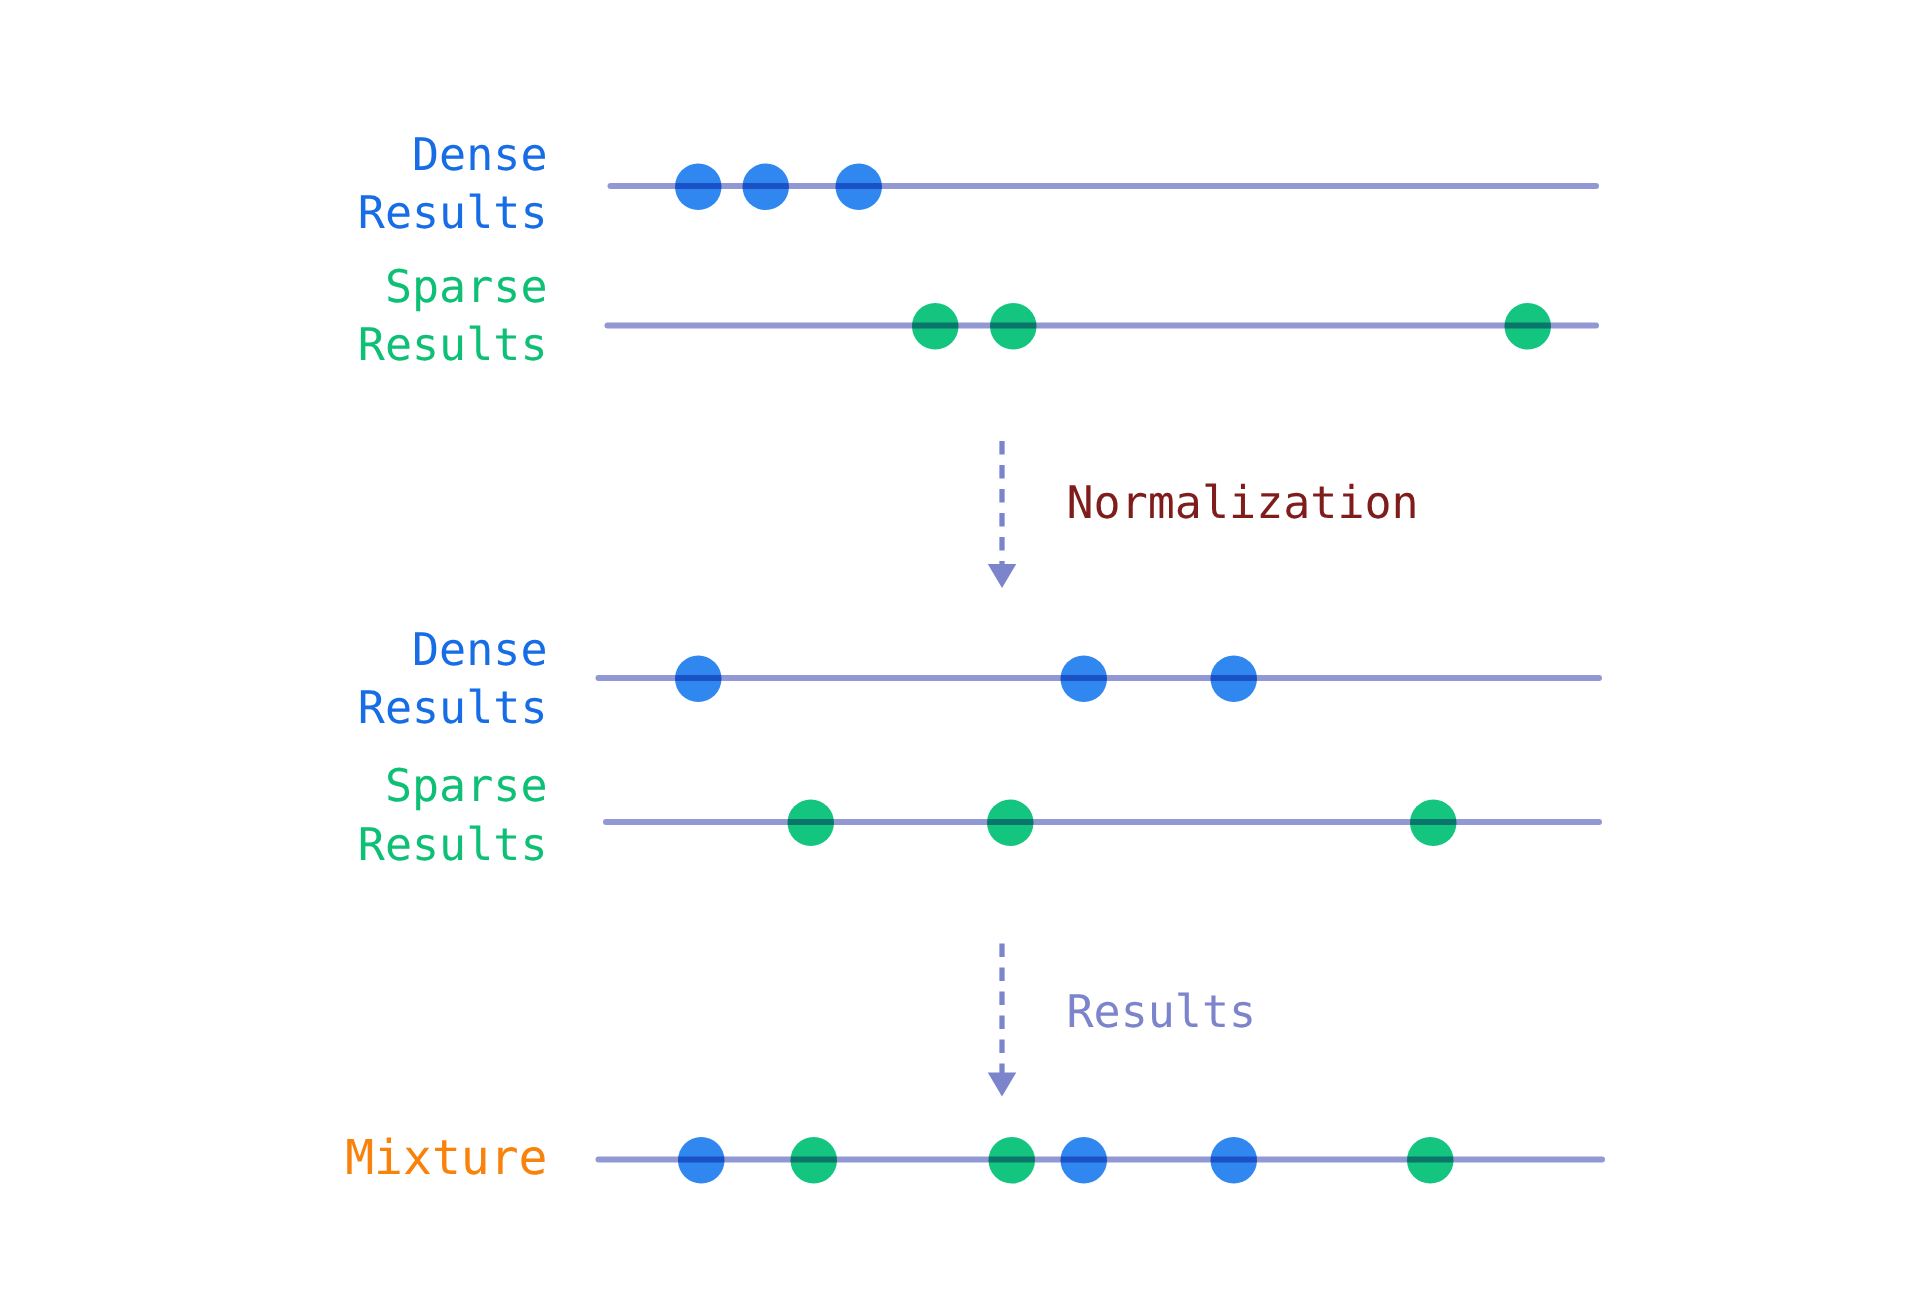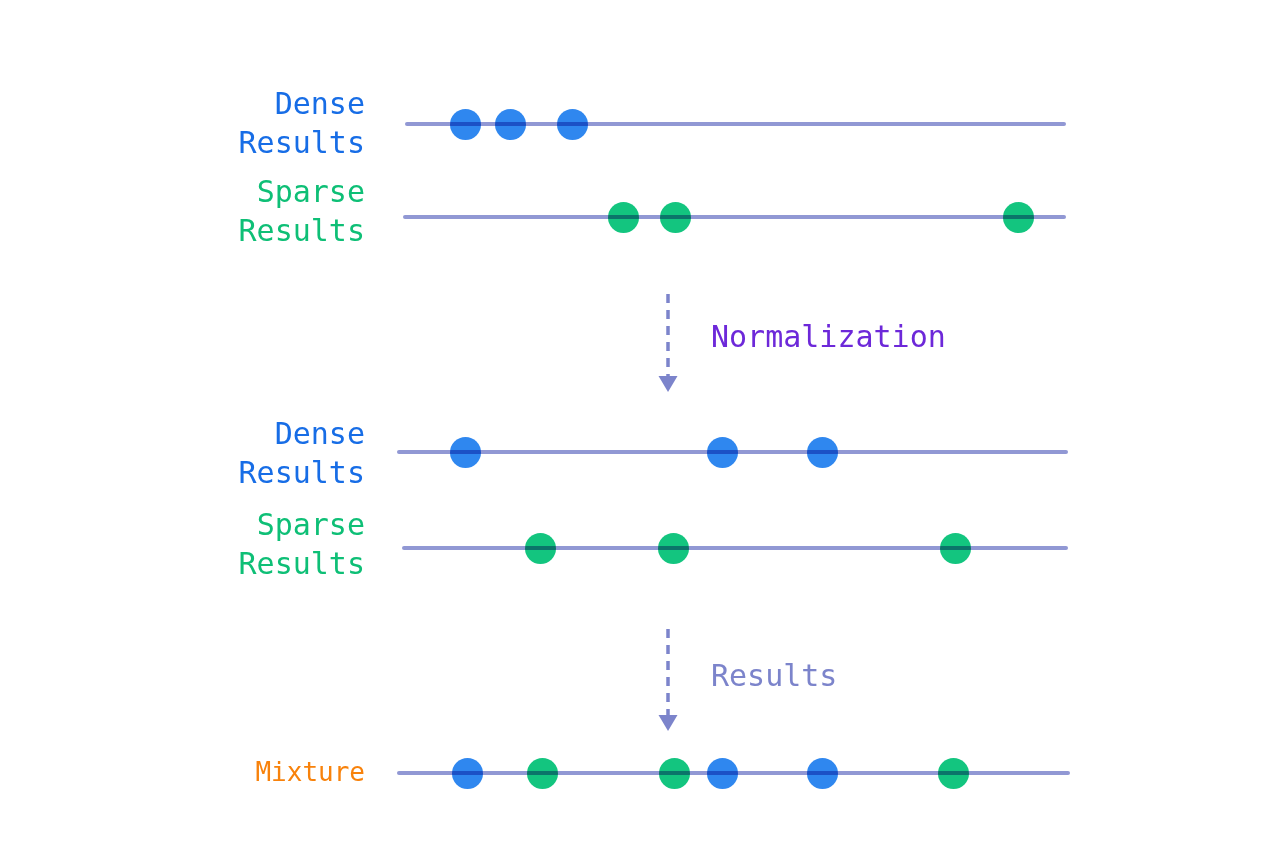--- a/index.html
+++ b/index.html
@@ -81,25 +81,25 @@
     <div class="dot" style="left: 806.5px; top: 436.5px; background: rgb(47, 135, 239);"></div>
     <div class="track" style="left: 397px; width: 671px; top: 450px; background: rgb(145, 152, 212);"></div>
     <div class="row-label" style="right: 915px; top: 544px; color: rgb(14, 191, 118);">
       <div>Sparse</div>
       <div>Results</div>
     </div>
     <div class="dot" style="left: 524.5px; top: 532.5px; background: rgb(19, 197, 127);"></div>
     <div class="dot" style="left: 657.5px; top: 532.5px; background: rgb(19, 197, 127);"></div>
     <div class="dot" style="left: 939.5px; top: 532.5px; background: rgb(19, 197, 127);"></div>
     <div class="track" style="left: 402px; width: 666px; top: 546px; background: rgb(145, 152, 212);"></div>
-    <div class="row-label" style="right: 915px; top: 772px; color: rgb(248, 130, 11); font-size: 26px;">
+    <div class="row-label" style="right: 915px; top: 772px; color: rgb(248, 130, 11); font-size: 32px;">
       <div>Mixture</div>
     </div>
     <div class="dot" style="left: 451.5px; top: 757.5px; background: rgb(47, 135, 239);"></div>
     <div class="dot" style="left: 526.5px; top: 757.5px; background: rgb(19, 197, 127);"></div>
     <div class="dot" style="left: 658.5px; top: 757.5px; background: rgb(19, 197, 127);"></div>
     <div class="dot" style="left: 706.5px; top: 757.5px; background: rgb(47, 135, 239);"></div>
     <div class="dot" style="left: 806.5px; top: 757.5px; background: rgb(47, 135, 239);"></div>
     <div class="dot" style="left: 937.5px; top: 757.5px; background: rgb(19, 197, 127);"></div>
     <div class="track" style="left: 397px; width: 673px; top: 771px; background: rgb(145, 152, 212);"></div>
-    <div class="arrow-label" style="left: 711px; top: 336px; color: #6d28d9; text-align: right;">Normalization</div>
+    <div class="arrow-label" style="left: 711px; top: 336px; color: #7f1d1d; text-align: right;">Normalization</div>
     <div class="arrow-label" style="left: 711px; top: 675px; color: rgb(124, 132, 203);">Results</div>
   </div>
 
 </body></html>

